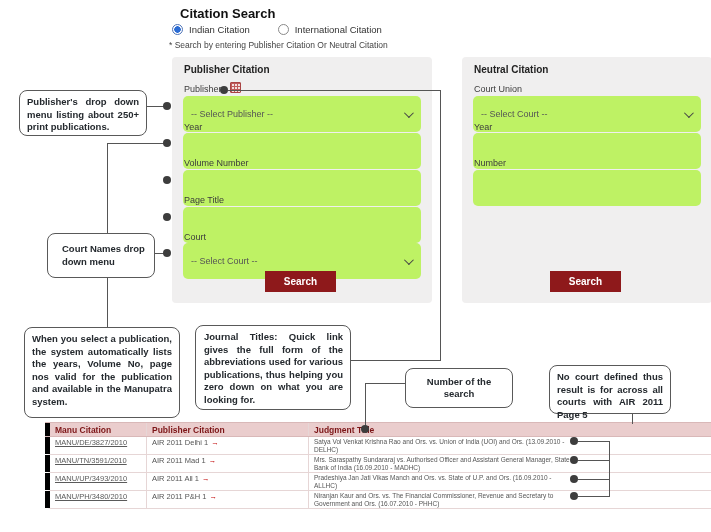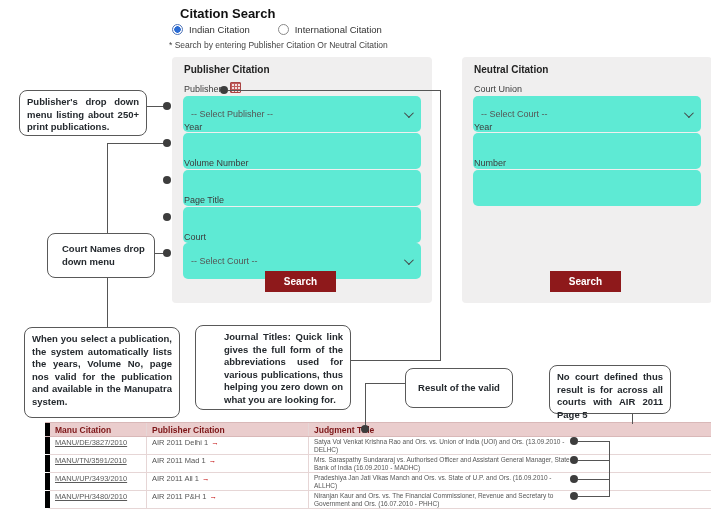--- a/index.html
+++ b/index.html
@@ -12,21 +12,21 @@
   .radio.sel{border:1px solid #4f74b8;background:radial-gradient(circle,#2b6cd4 0 3px,#fff 3.5px);}
   .radio.unsel{border:1px solid #8a8a8a;background:#fff;}
   .radio-label{margin-right:22px;}
   .note{position:absolute;left:157px;top:40px;font-size:8.5px;color:#444;}
   
   .panel{position:absolute;top:57px;height:246px;background:#f0efef;border-radius:4px;z-index:1;}
   #panel-pub{left:160px;width:260px;}
   #panel-neu{left:450px;width:250px;}
   .panel .panel-title{position:absolute;left:12px;top:7px;font-size:10px;font-weight:bold;color:#222;}
   .flabel{position:absolute;left:12px;font-size:9px;color:#3c3c3c;}
-  .ctl{position:absolute;left:11px;height:36px;background:#5eead4;border-radius:5px;box-sizing:border-box;}
+  .ctl{position:absolute;left:11px;height:36px;background:#bef264;border-radius:5px;box-sizing:border-box;}
   #panel-pub .ctl{width:238px;}
   #panel-neu .ctl{width:228px;}
   .select-box{display:flex;align-items:center;justify-content:space-between;padding:0 10px 0 8px;cursor:pointer;}
   .select-box span{font-size:9px;color:#555;}
   .chev{width:6px;height:6px;border-right:1.6px solid #444;border-bottom:1.6px solid #444;
         transform:rotate(45deg) translateY(-2px);display:inline-block;}
   input.txt{border:none;outline:none;padding:0 8px;font-size:9px;color:#333;width:100%;height:100%;
             box-sizing:border-box;background:transparent;}
   .search-btn{position:absolute;top:214px;width:71px;height:21px;background:var(--accent,#8e191b);
               color:#fff;font-size:10px;font-weight:bold;border:none;border-radius:0;cursor:pointer;
@@ -41,21 +41,21 @@
   .hline{height:1px;}
   .vline{width:1px;}
   .dot{position:absolute;width:8px;height:8px;border-radius:50%;background:#3d3d3d;z-index:7;}
   
   .callout{position:absolute;background:#fff;border:1.5px solid #595959;border-radius:8px;z-index:6;
            font-size:9.5px;font-weight:bold;color:#24292e;line-height:12.5px;box-sizing:border-box;
            padding:5px 7px;text-align:justify;}
   #c1{left:7px;top:90px;width:128px;height:46px;}
   #c2{left:35px;top:233px;width:108px;height:45px;padding-top:9px;padding-left:14px;text-align:left;}
   #c3{left:12px;top:327px;width:156px;height:91px;}
-  #c4{left:183px;top:325px;width:156px;height:85px;padding-left:28px;}
+  #c4{left:183px;top:325px;width:156px;height:85px;padding-left:8px;}
   #c5{left:393px;top:368px;width:108px;height:40px;display:flex;align-items:center;justify-content:center;text-align:center;}
   #c6{left:537px;top:365px;width:122px;height:49px;}
   
   .rtable{position:absolute;left:33px;top:422px;width:672px;z-index:2;font-size:7.5px;}
   .trow{display:grid;grid-template-columns:102px 162px 408px;box-sizing:border-box;}
   .thead{background:var(--thbg,#eacdcd);height:15px;border-top:1px solid #d9b8b8;border-bottom:1px solid #d9b8b8;}
   .thead .cell{color:var(--thtx,#7c1416);font-weight:bold;font-size:8.5px;display:flex;align-items:center;}
   .rrow{background:#fff;height:18px;border-bottom:1px solid #e6d6d6;border-radius:6px;}
   .cell{padding:1px 4px 0 5px;box-sizing:border-box;border-right:1px solid #e6d6d6;overflow:hidden;}
   .cell:first-child{border-left:5px solid #000000;}
@@ -141,21 +141,21 @@
   <div class="dot" style="left:349px;top:425px;"></div>
   <div class="dot" style="left:558px;top:437px;"></div>
   <div class="dot" style="left:558px;top:456px;"></div>
   <div class="dot" style="left:558px;top:475px;"></div>
   <div class="dot" style="left:558px;top:492px;"></div>
 
   <div class="callout" id="c1">Publisher's drop down menu listing about 250+ print publications.</div>
   <div class="callout" id="c2">Court Names drop down menu</div>
   <div class="callout" id="c3">When you select a publication, the system automatically lists the years, Volume No, page nos valid for the publication and available in the Manupatra system.</div>
   <div class="callout" id="c4">Journal Titles: Quick link gives the full form of the abbreviations used for various publications, thus helping you zero down on what you are looking for.</div>
-  <div class="callout" id="c5">Result of the valid</div>
+  <div class="callout" id="c5">Number of the search</div>
   <div class="callout" id="c6">No court defined thus result is for across all courts with AIR 2011 Page 5</div>
 
   <div class="rtable">
     <div class="trow thead">
       <div class="cell">Manu Citation</div>
       <div class="cell">Publisher Citation</div>
       <div class="cell">Judgment Title</div>
     </div>
     <div id="tbody">
         <div class="trow rrow">

